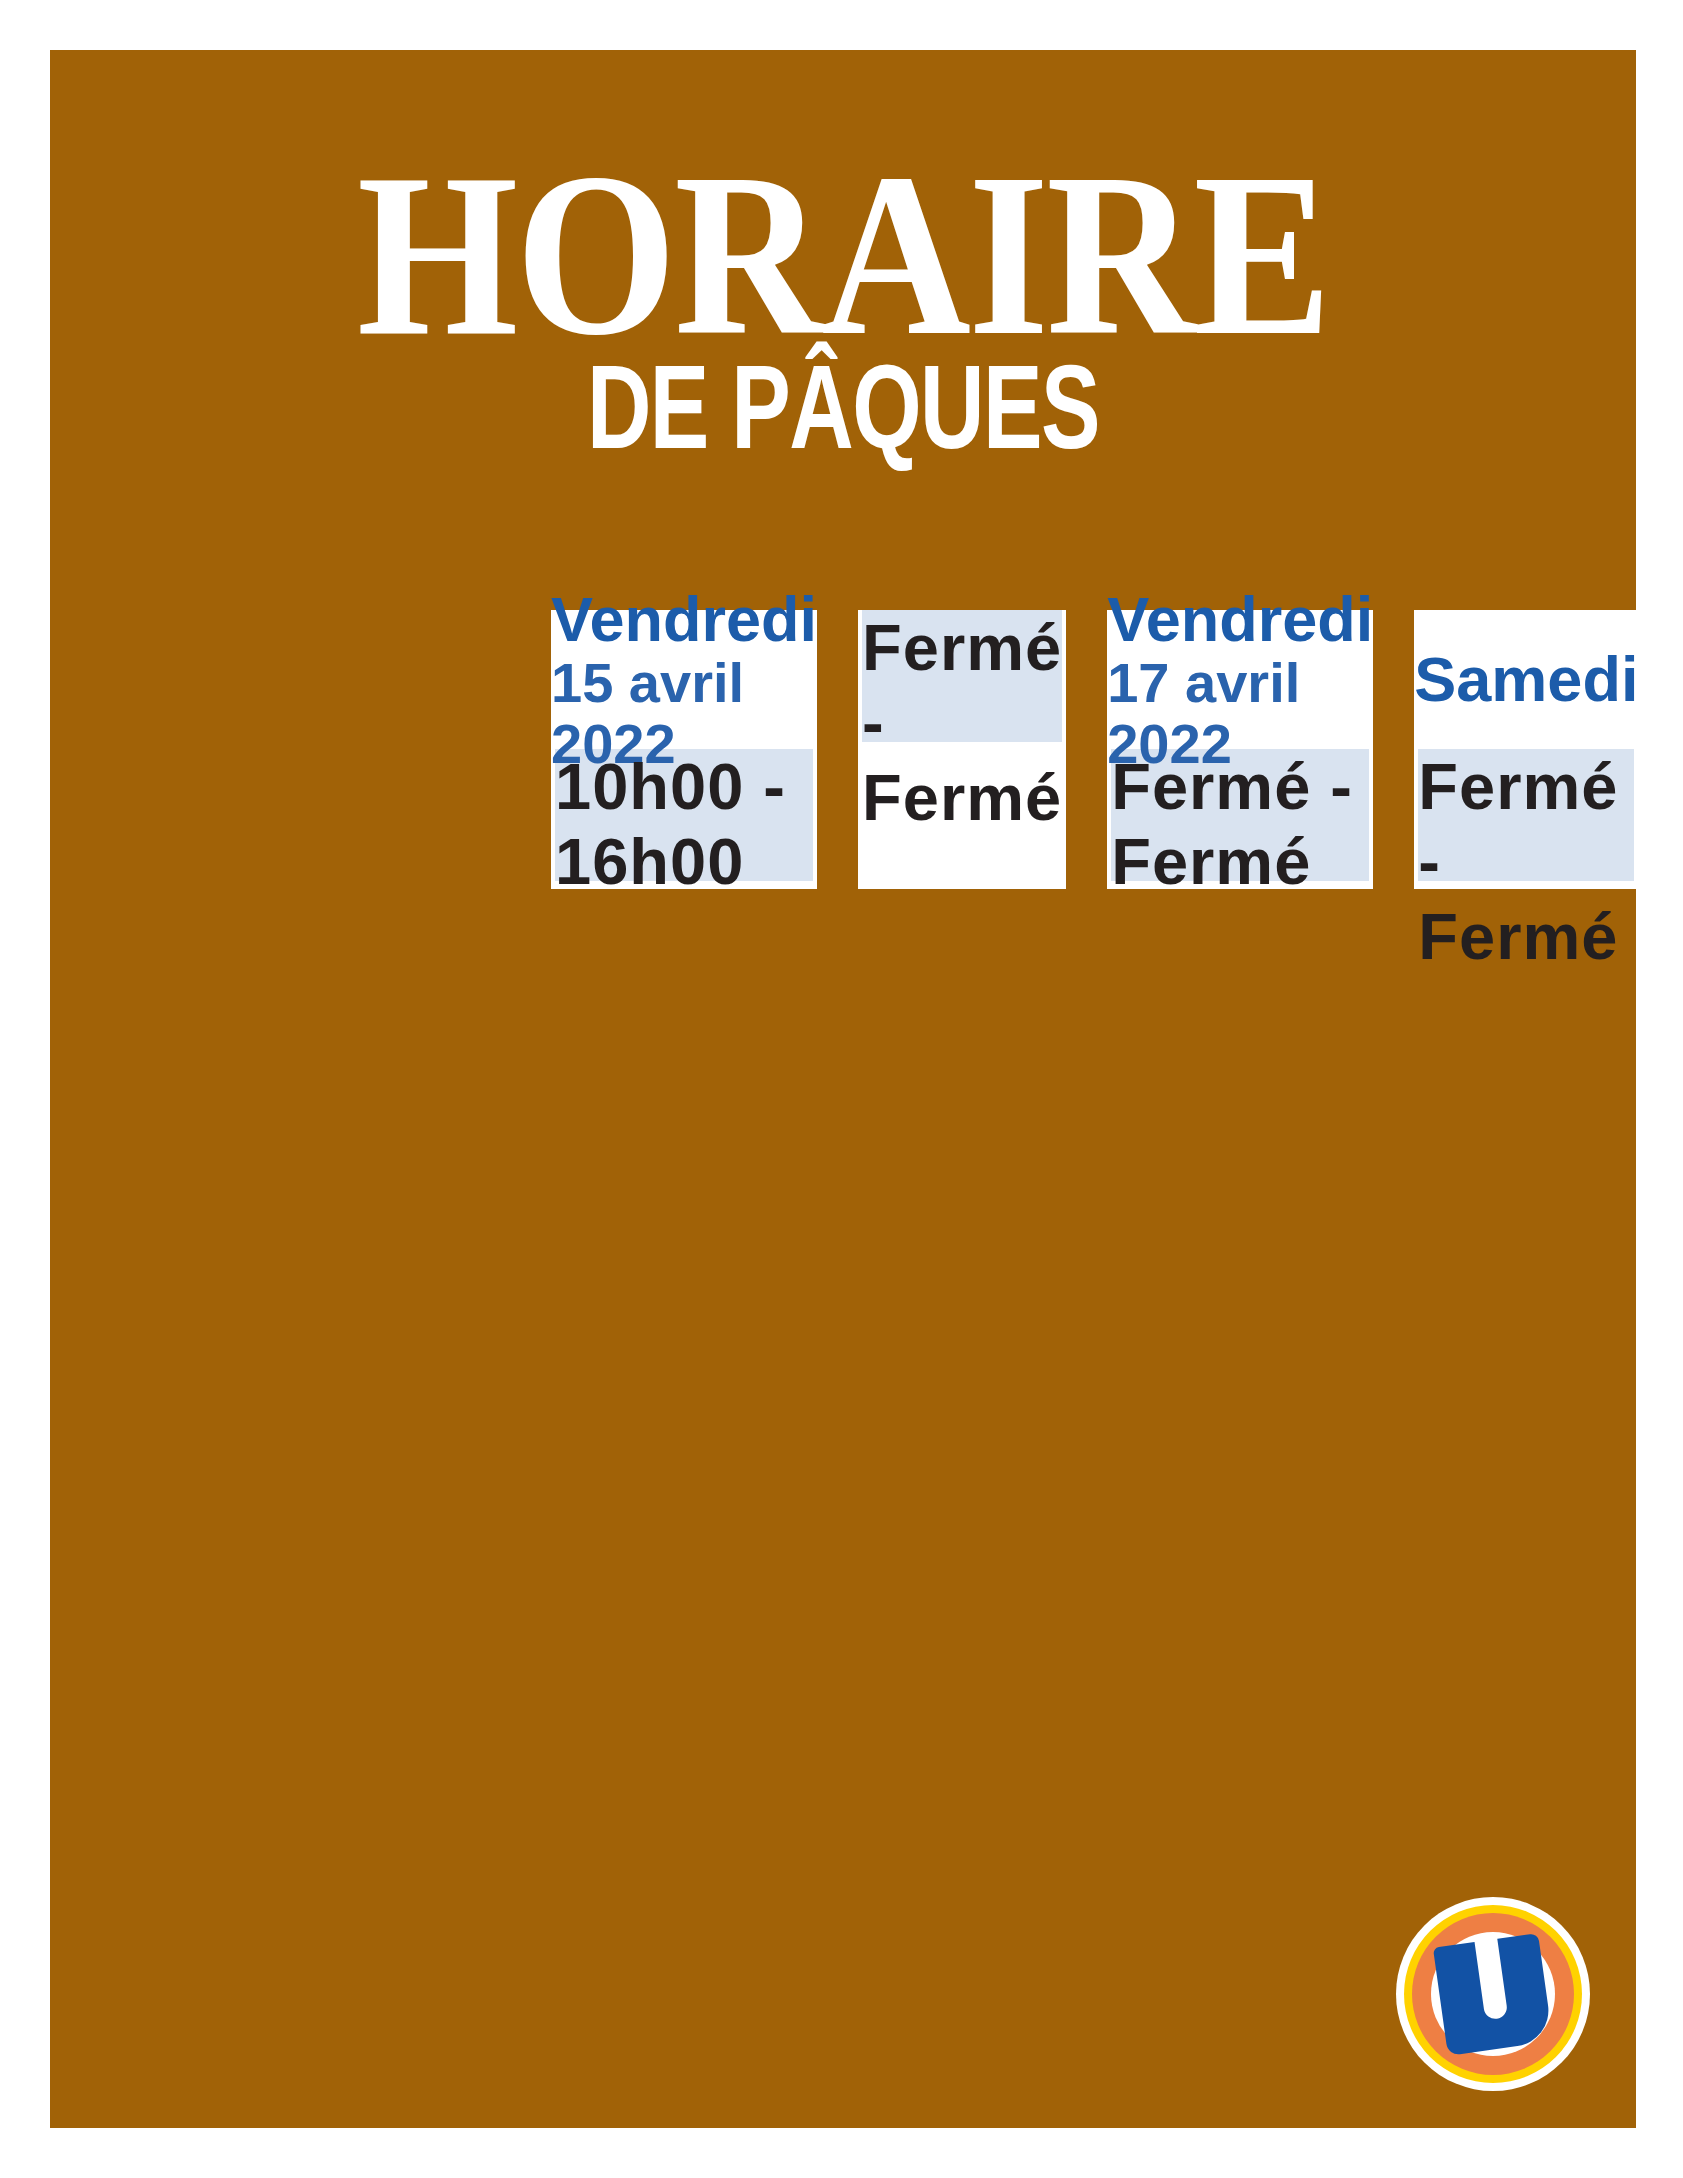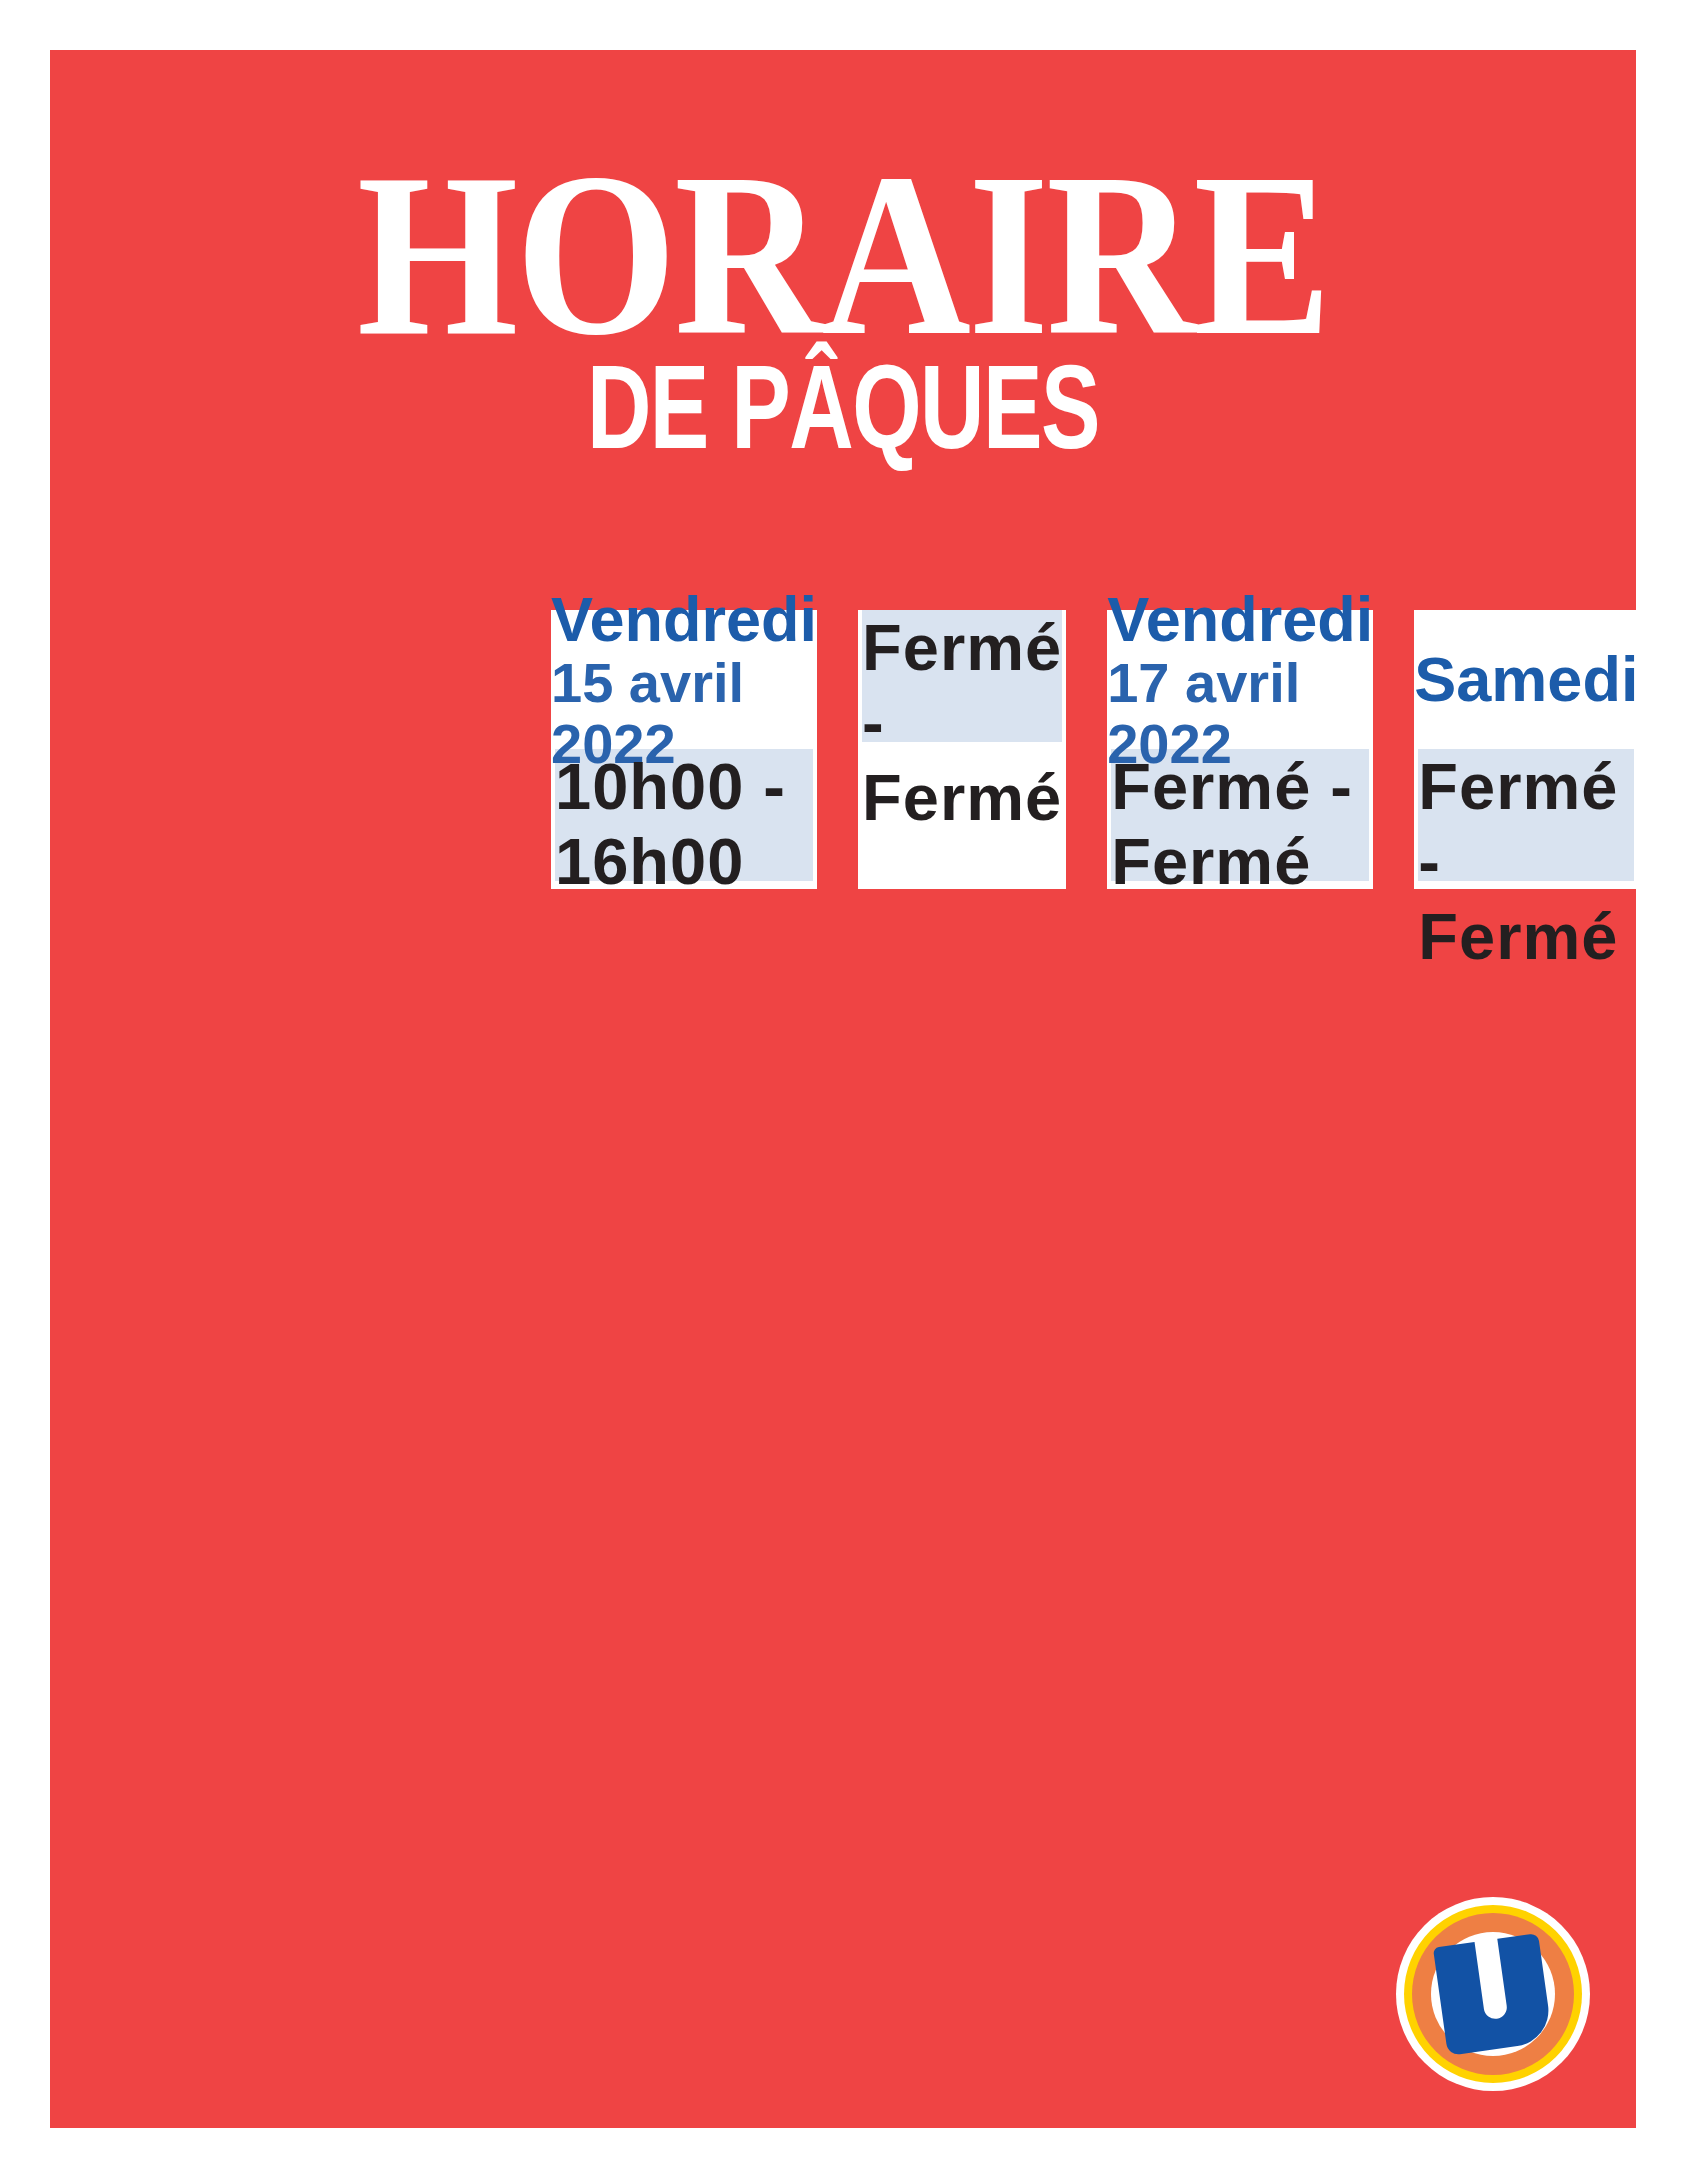--- a/index.html
+++ b/index.html
@@ -2,21 +2,21 @@
 <html><head>
 <meta charset="utf-8">
 <style>
   html,body { margin:0; padding:0; background:#ffffff; }
   .page {
     position:relative; width:1683px; height:2178px; background:#ffffff;
     overflow:hidden; font-family:"Liberation Sans", sans-serif;
   }
   .poster {
     position:absolute; left:50px; top:50px; width:1586px; height:2078px;
-    background:#ef4444;
+    background:#a16207;
   }
   
   .title {
     position:absolute; top:88px; left:0; width:100%; text-align:center;
     font-family:"Liberation Serif", serif; font-weight:700;
     font-size:233px; line-height:1; color:#ffffff;
     transform:scaleX(0.89); letter-spacing:-3px; white-space:nowrap;
   }
   .subtitle {
     position:absolute; top:297px; left:0; width:100%; text-align:center;

